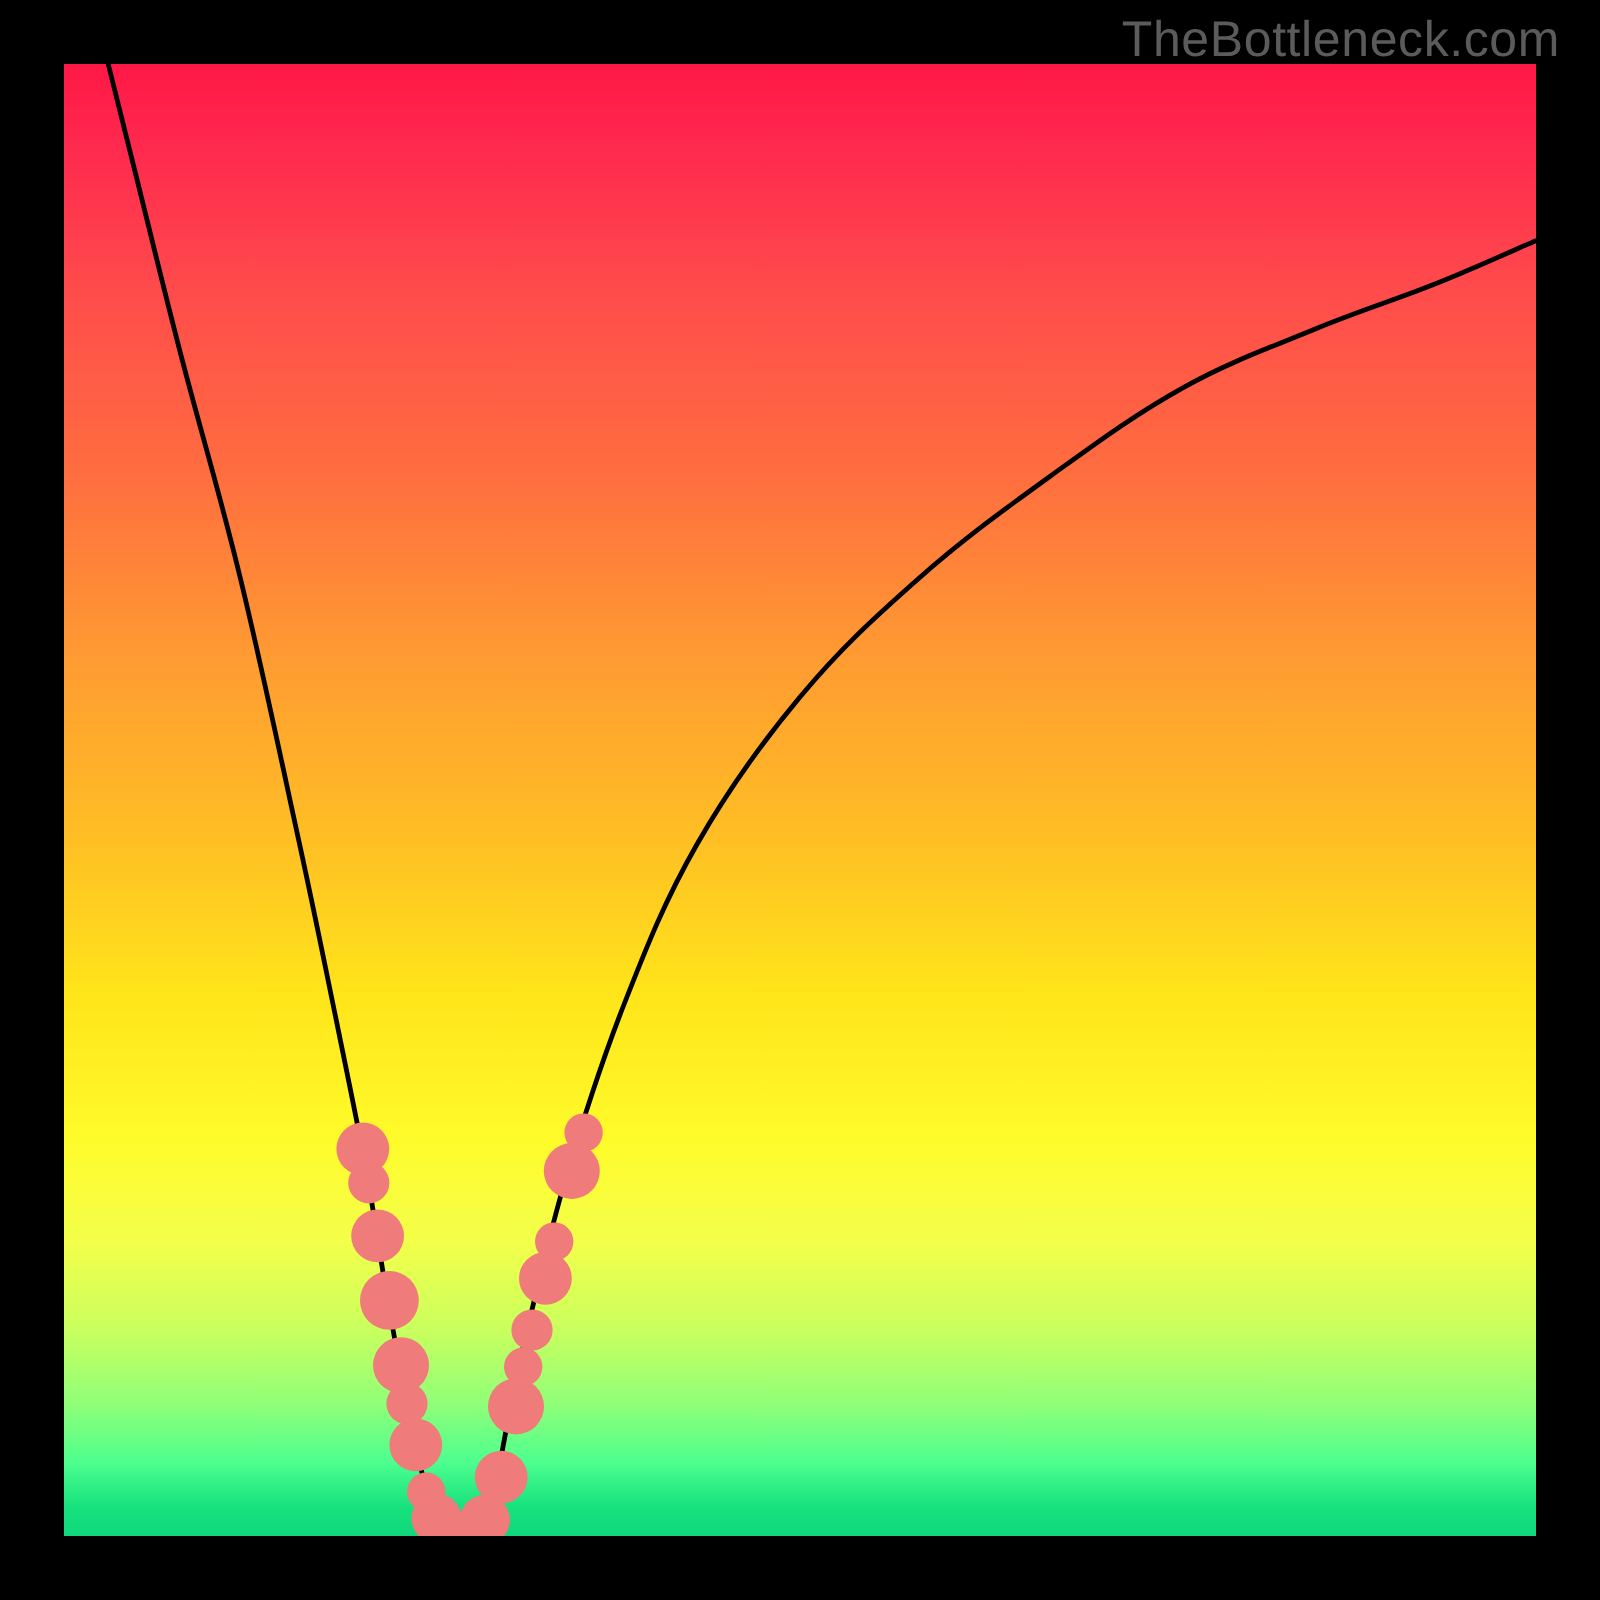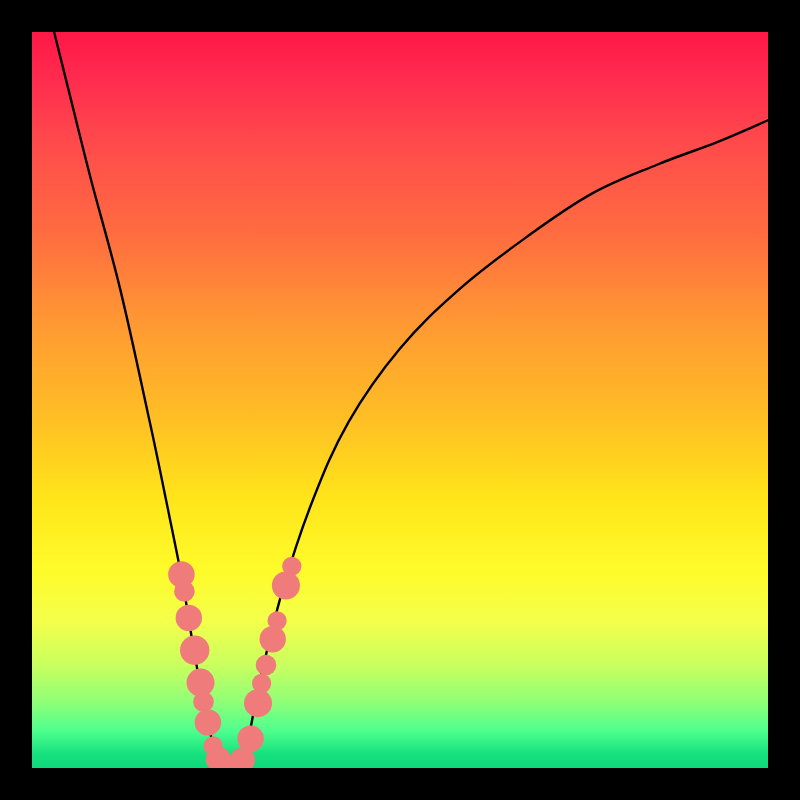--- a/index.html
+++ b/index.html
@@ -55,20 +55,21 @@
     position: absolute;
     inset: 0;
     width: 736px;
     height: 736px;
   }
 </style>
 </head>
 <body>
 
 <div class="frame">
+  <div class="watermark">TheBottleneck.com</div>
 
   <div class="plot">
     <svg class="curve" viewBox="0 0 736 736" preserveAspectRatio="none">
       <path id="curve-path" fill="none" stroke="#000000" stroke-width="2.4" stroke-linecap="round" stroke-linejoin="round" d="M 22.1 0.0 C 24.7 10.6, 30.2 32.4, 36.8 58.9 C 43.4 85.4, 49.6 111.4, 58.9 147.2 C 68.2 183.0, 77.7 213.9, 88.3 257.6 C 98.9 301.3, 109.1 350.3, 117.8 390.1 C 126.4 429.8, 130.2 449.3, 136.2 478.4 C 142.1 507.5, 146.2 526.8, 150.9 552.0 C 155.5 577.2, 157.9 595.7, 161.9 618.2 C 165.9 640.8, 169.0 658.6, 173.0 677.1 C 176.9 695.7, 180.0 710.7, 184.0 721.3 C 188.0 731.9, 191.1 733.4, 195.0 736.0 C 199.0 738.6, 202.8 738.6, 206.1 736.0 C 209.4 733.4, 210.8 730.6, 213.4 721.3 C 216.1 712.0, 218.2 697.7, 220.8 684.5 C 223.4 671.2, 222.9 670.2, 228.2 647.7 C 233.5 625.2, 241.0 591.2, 250.2 559.4 C 259.5 527.6, 267.8 501.5, 279.7 471.0 C 291.6 440.6, 300.6 417.9, 316.5 390.1 C 332.4 362.3, 348.1 340.3, 368.0 316.5 C 387.9 292.6, 404.4 277.5, 426.9 257.6 C 449.4 237.7, 469.3 223.3, 493.1 206.1 C 517.0 188.9, 535.5 175.2, 559.4 161.9 C 583.2 148.7, 603.1 141.8, 625.6 132.5 C 648.1 123.2, 664.6 118.3, 684.5 110.4 C 704.4 102.5, 726.7 92.3, 736.0 88.3"></path>
       <g id="marker-layer">
           <circle cx="149.4" cy="542.4" r="13.2" fill="#ef7b7b"></circle>
           <circle cx="152.4" cy="559.4" r="10.3" fill="#ef7b7b"></circle>
           <circle cx="156.8" cy="585.9" r="13.2" fill="#ef7b7b"></circle>
           <circle cx="162.7" cy="618.2" r="14.7" fill="#ef7b7b"></circle>
           <circle cx="168.5" cy="650.6" r="14.0" fill="#ef7b7b"></circle>

